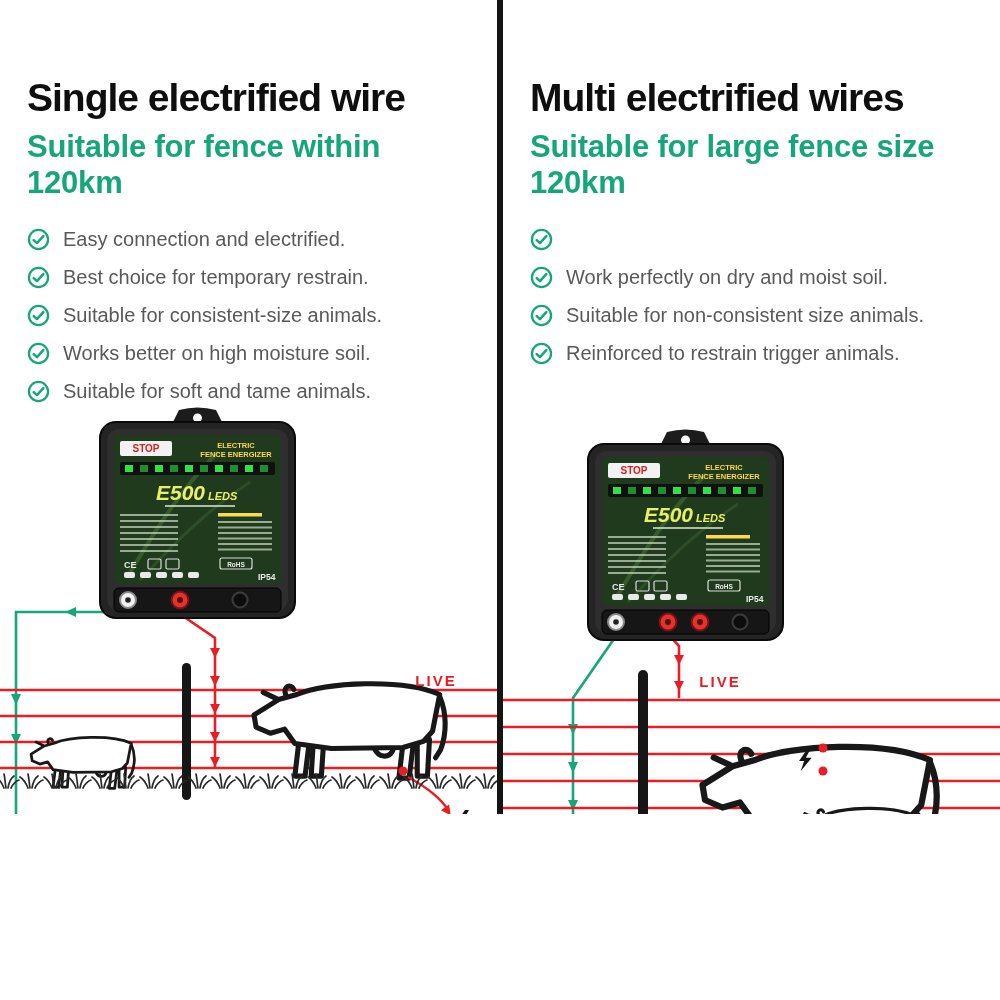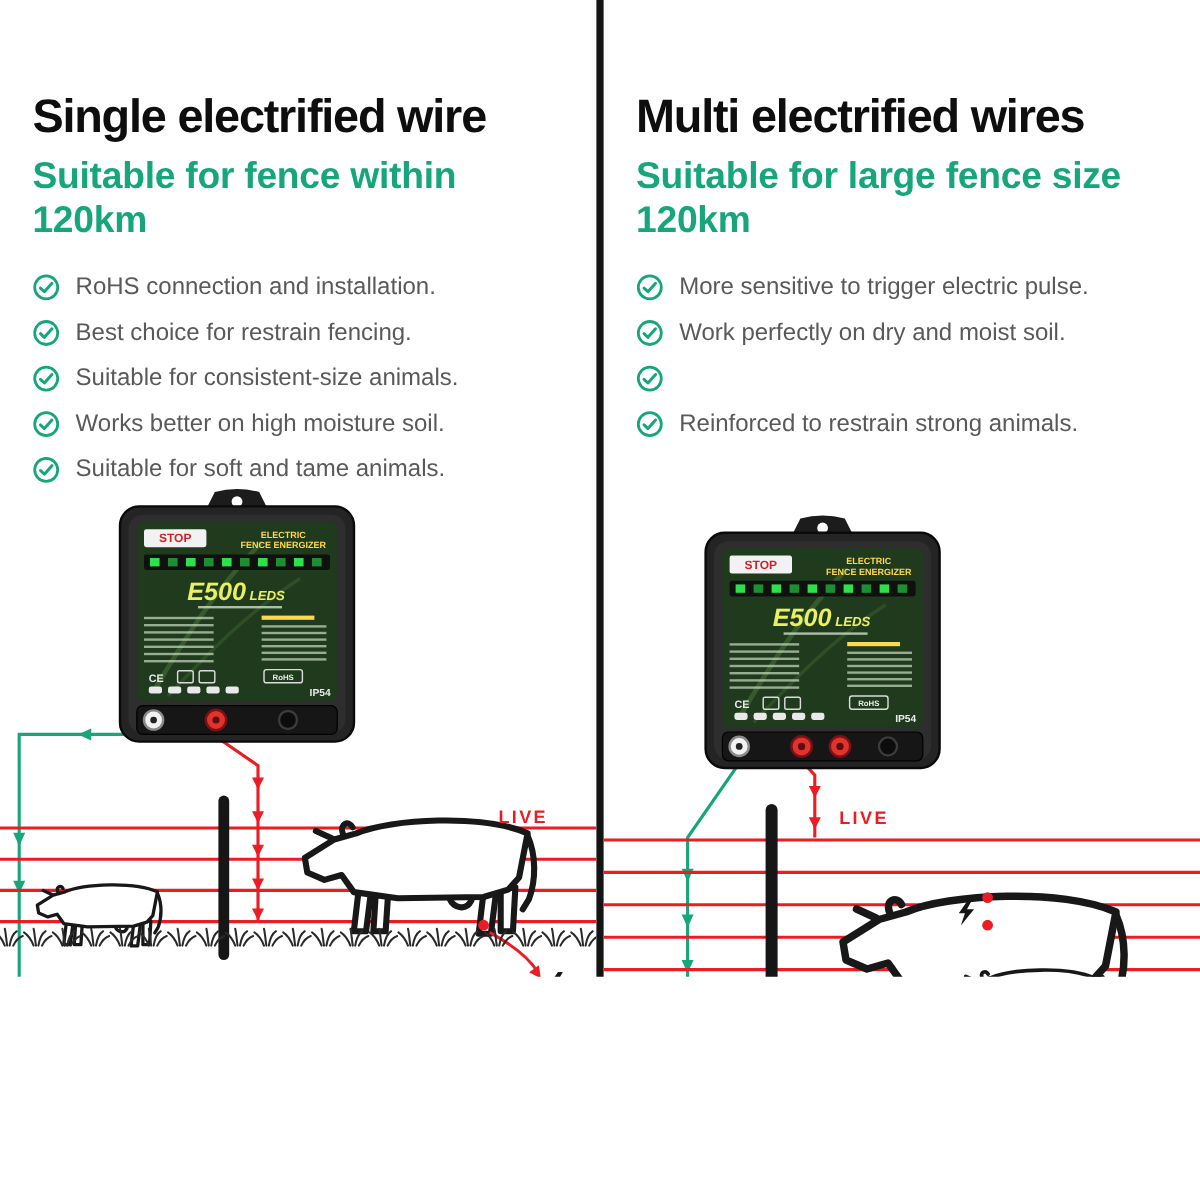--- a/index.html
+++ b/index.html
@@ -62,27 +62,27 @@
 
   <section class="col">
     <div class="txt">
       <h1>Single electrified wire</h1>
       <h2>Suitable for fence within 120km</h2>
       <ul class="features">
         <li>
             <svg class="chk" viewBox="0 0 24 24">
               <use href="#chk"></use>
             </svg>
-            <span>RoHS connection and installation.</span>
-          </li>
-        <li>
-            <svg class="chk" viewBox="0 0 24 24">
-              <use href="#chk"></use>
-            </svg>
-            <span>Best choice for restrain fencing.</span>
+            <span>Easy connection and electrified.</span>
+          </li>
+        <li>
+            <svg class="chk" viewBox="0 0 24 24">
+              <use href="#chk"></use>
+            </svg>
+            <span>Best choice for temporary restrain.</span>
           </li>
         <li>
             <svg class="chk" viewBox="0 0 24 24">
               <use href="#chk"></use>
             </svg>
             <span>Suitable for consistent-size animals.</span>
           </li>
         <li>
             <svg class="chk" viewBox="0 0 24 24">
               <use href="#chk"></use>
@@ -244,38 +244,38 @@
 
   <section class="col">
     <div class="txt">
       <h1>Multi electrified wires</h1>
       <h2>Suitable for large fence size 120km</h2>
       <ul class="features">
         <li>
             <svg class="chk" viewBox="0 0 24 24">
               <use href="#chk"></use>
             </svg>
-            <span>More sensitive to trigger electric pulse.</span>
           </li>
         <li>
             <svg class="chk" viewBox="0 0 24 24">
               <use href="#chk"></use>
             </svg>
             <span>Work perfectly on dry and moist soil.</span>
           </li>
         <li>
             <svg class="chk" viewBox="0 0 24 24">
               <use href="#chk"></use>
             </svg>
-          </li>
-        <li>
-            <svg class="chk" viewBox="0 0 24 24">
-              <use href="#chk"></use>
-            </svg>
-            <span>Reinforced to restrain strong animals.</span>
+            <span>Suitable for non-consistent size animals.</span>
+          </li>
+        <li>
+            <svg class="chk" viewBox="0 0 24 24">
+              <use href="#chk"></use>
+            </svg>
+            <span>Reinforced to restrain trigger animals.</span>
           </li>
       </ul>
     </div>
 
     <svg class="illus" width="497" height="560" viewBox="0 0 497 560">
 
       <g>
         <path d="M113,224 L113,236 L70,298 L70,480 M14,480 L492,480" fill="none" stroke="#17a67b" stroke-width="2.6"></path>
         <g fill="#17a67b">
           <path transform="translate(70,330)" d="M-5,-6 L5,-6 L0,5 Z"></path>

